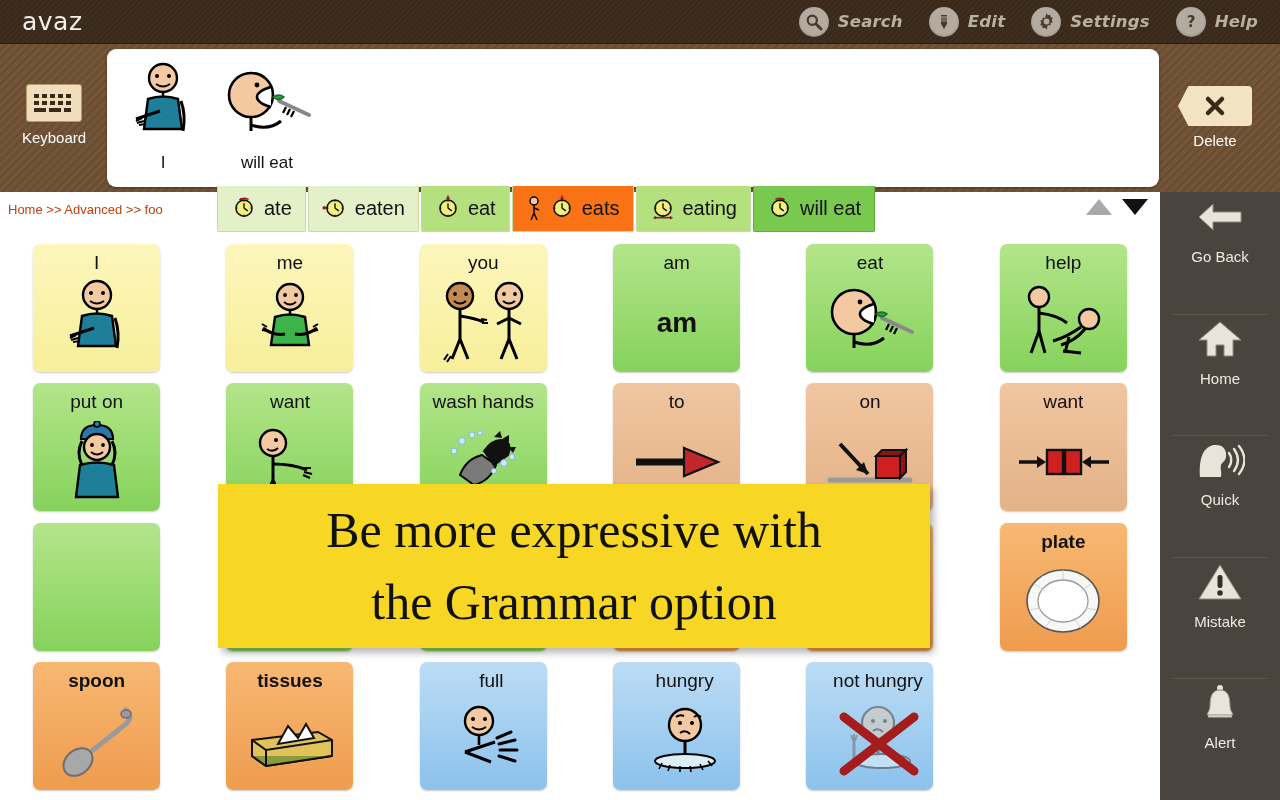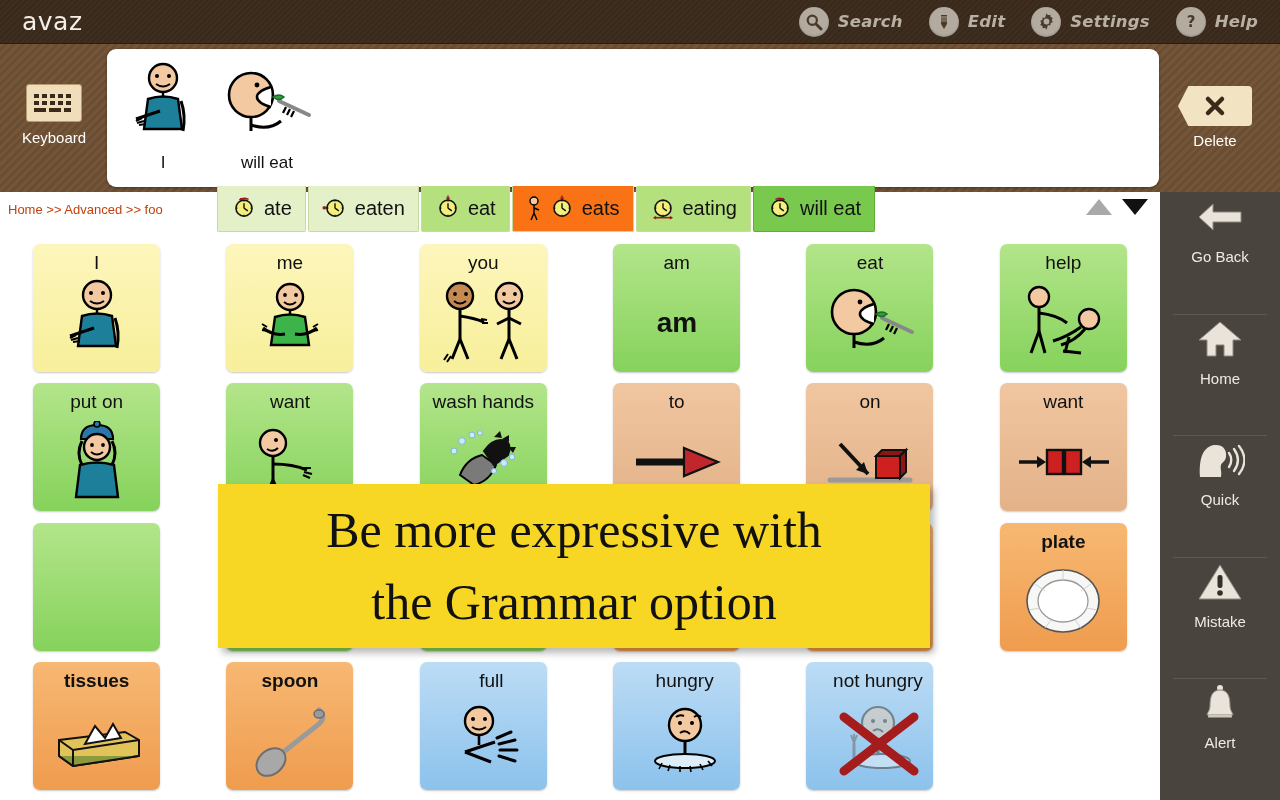--- a/index.html
+++ b/index.html
@@ -644,40 +644,40 @@
               <path d="M74 44 L63 42"></path>
               <path d="M22 62 L28 54"></path>
               <path d="M58 62 L52 54"></path>
             </g>
           </svg>
         </div>
       </div>
     </div>
     <div class="cellwrap">
       <div class="cell c-orange2">
+        <div class="t">spoon</div>
+        <div class="g">
+          <svg width="86" height="74" viewBox="0 0 86 74">
+            <path d="M72 6 q8 6 0 14 L34 50" stroke="#9a9a9a" stroke-width="5" fill="none" stroke-linecap="round"></path>
+            <ellipse cx="24" cy="58" rx="16" ry="12" transform="rotate(-40 24 58)" fill="#a8a8a8" stroke="#6e6e6e" stroke-width="2"></ellipse>
+            <ellipse cx="72" cy="10" rx="5" ry="4" fill="#9a9a9a" stroke="#6e6e6e" stroke-width="1.5"></ellipse>
+          </svg>
+        </div>
+      </div>
+    </div>
+    <div class="cellwrap">
+      <div class="cell c-orange2">
         <div class="t">tissues</div>
         <div class="g">
           <svg width="92" height="62" viewBox="0 0 92 62">
             <path d="M8 30 L74 22 L88 30 L88 46 L22 56 L8 46 Z" fill="#e2c35a" stroke="#111" stroke-width="2"></path>
             <path d="M8 46 L22 56 L88 46" fill="#8b9a3c" stroke="#111" stroke-width="2"></path>
             <path d="M8 30 L22 40 L88 30" fill="none" stroke="#111" stroke-width="2"></path>
             <path d="M22 40 L22 56" stroke="#111" stroke-width="2"></path>
             <path d="M34 34 L44 16 L54 28 L62 14 L70 28 Z" fill="#fff" stroke="#111" stroke-width="2"></path>
-          </svg>
-        </div>
-      </div>
-    </div>
-    <div class="cellwrap">
-      <div class="cell c-orange2">
-        <div class="t">spoon</div>
-        <div class="g">
-          <svg width="86" height="74" viewBox="0 0 86 74">
-            <path d="M72 6 q8 6 0 14 L34 50" stroke="#9a9a9a" stroke-width="5" fill="none" stroke-linecap="round"></path>
-            <ellipse cx="24" cy="58" rx="16" ry="12" transform="rotate(-40 24 58)" fill="#a8a8a8" stroke="#6e6e6e" stroke-width="2"></ellipse>
-            <ellipse cx="72" cy="10" rx="5" ry="4" fill="#9a9a9a" stroke="#6e6e6e" stroke-width="1.5"></ellipse>
           </svg>
         </div>
       </div>
     </div>
     <div class="cellwrap">
       <div class="cell c-blue">
         <div class="t">full</div>
         <div class="g">
           <svg width="80" height="74" viewBox="0 0 80 74">
             <circle cx="28" cy="17" r="14" fill="#f2c9a0" stroke="#000" stroke-width="2.4"></circle>

